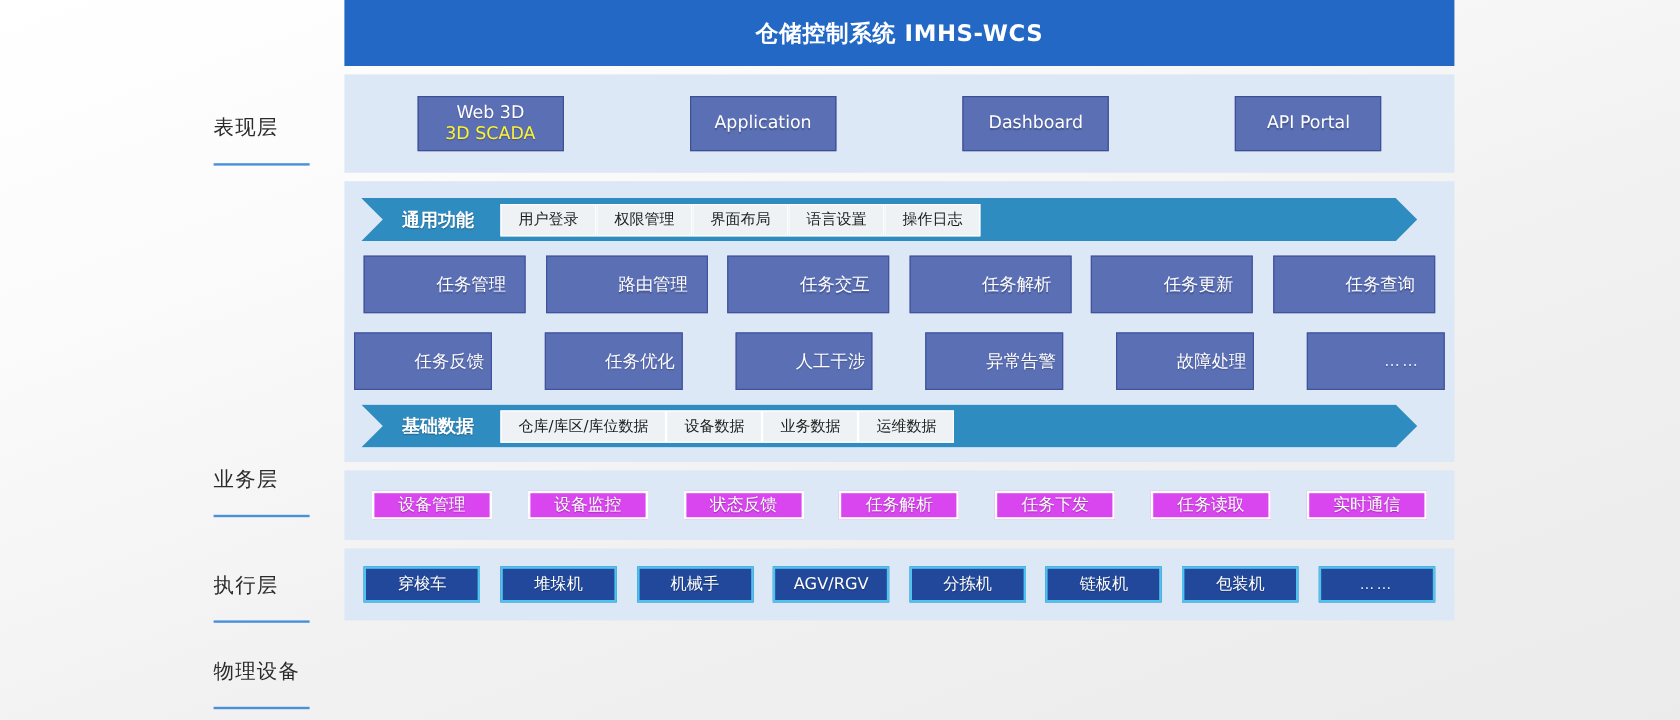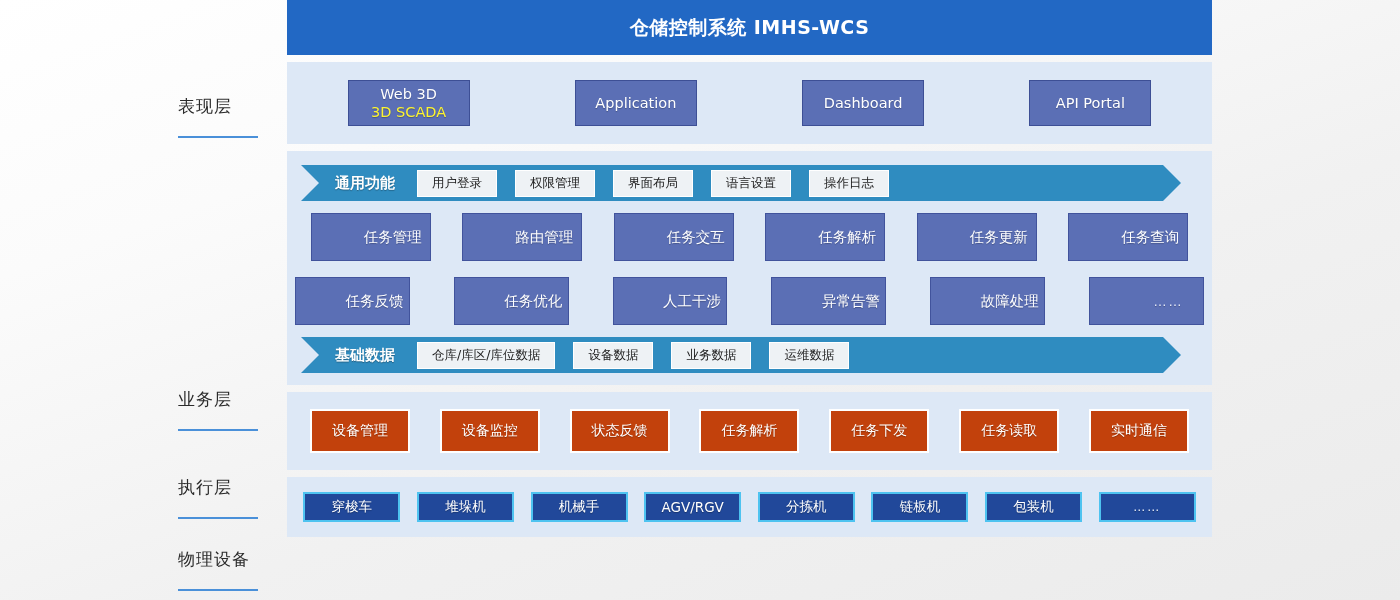--- a/index.html
+++ b/index.html
@@ -115,49 +115,49 @@
   .band-title {
     color: #ffffff;
     font-size: 15px;
     font-weight: bold;
     margin-right: 22px;
     white-space: nowrap;
     font-family: "DejaVu Sans", "Liberation Sans", sans-serif;
     text-shadow: 0 1px 1px rgba(0,0,0,.3);
     text-align: right;
   }
-  .band-items { display: flex; align-items: center; gap: 18px; }
+  .band-items { display: flex; align-items: center; }
   .band-chip {
     background: #eef2f5;
     border: 1px solid #ffffff;
     color: #1c1c1c;
     font-size: 12.5px;
     padding: 4px 14px;
     white-space: nowrap;
     font-family: "DejaVu Sans", "Liberation Sans", sans-serif;
   }
 
   
   .t-box {
-    width: 120px; height: 48px;
+    width: 135px; height: 48px;
     background: #5b6fb5;
     border: 1px solid #41539c;
     color: #ffffff;
     display: flex; align-items: center; justify-content: center;
     font-size: 14.5px;
     font-family: "DejaVu Sans", "Liberation Sans", sans-serif;
     text-shadow: 0 1px 1px rgba(0,0,0,.25);
     padding-left: 44px;
   }
   .t-box.muted { color: #e3e7f5; letter-spacing: 2px; font-size: 13px; }
 
   
   .e-box {
-    width: 100px; height: 44px;
-    background: #c2410c;
+    width: 100px; height: 24px;
+    background: #d946ef;
     border: 2px solid #ffffff;
     color: #ffffff;
     display: flex; align-items: center; justify-content: center;
     font-size: 14px;
     font-family: "DejaVu Sans", "Liberation Sans", sans-serif;
     text-shadow: 0 1px 1px rgba(0,0,0,.3);
   }
 
   
   .d-box {

